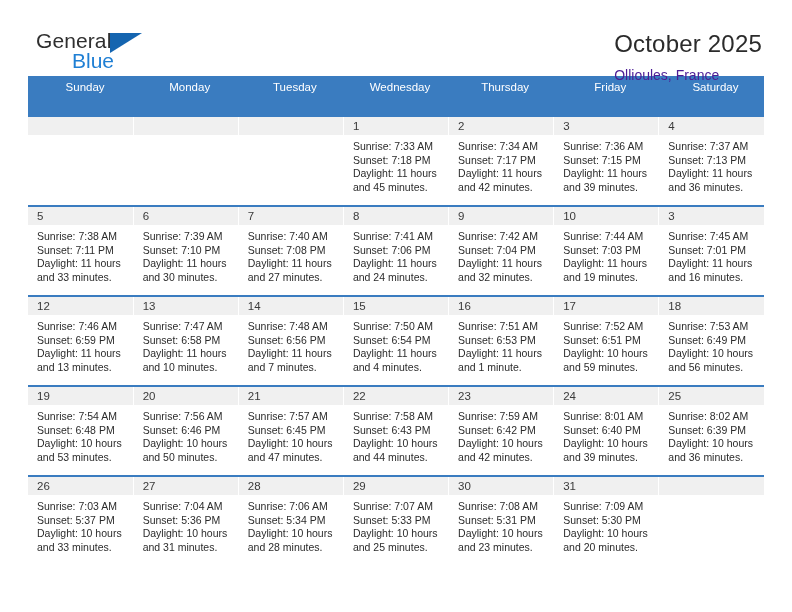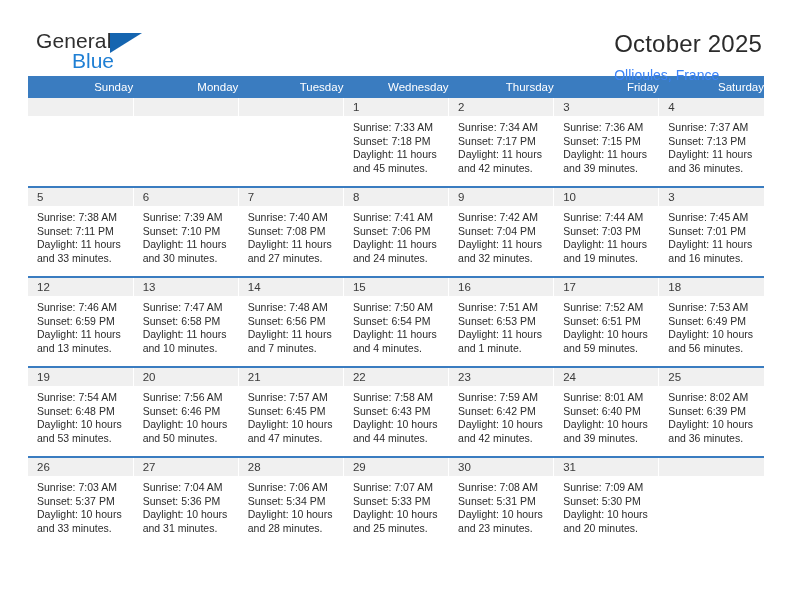--- a/index.html
+++ b/index.html
@@ -68,39 +68,39 @@
   }
   .cal-title {
     font-size: 24px;
     font-weight: normal;
     color: #2b2b2b;
     line-height: 28px;
     letter-spacing: .2px;
   }
   .cal-subtitle {
     font-size: 14px;
-    color: #3b82f6;
+    color: #4c1d95;
     line-height: 18px;
     margin-top: 8px;
   }
 
   
   .calendar {
     margin-top: 8px;
     width: 736px;
     border-collapse: collapse;
     table-layout: fixed;
   }
   .dow-row th {
     background: #3a7cc0;
     color: #ffffff;
     font-size: 11.5px;
     font-weight: normal;
-    text-align: right;
-    padding: 5px 0 3px 8px;
+    text-align: center;
+    padding: 5px 0 22px 8px;
     height: 20px;
     box-sizing: border-box;
     border: none;
   }
   .week-row td {
     vertical-align: top;
     padding: 0;
     border-top: 2px solid #3a7cc0;
     border-right: 1px solid #ffffff;
     height: 90px;

